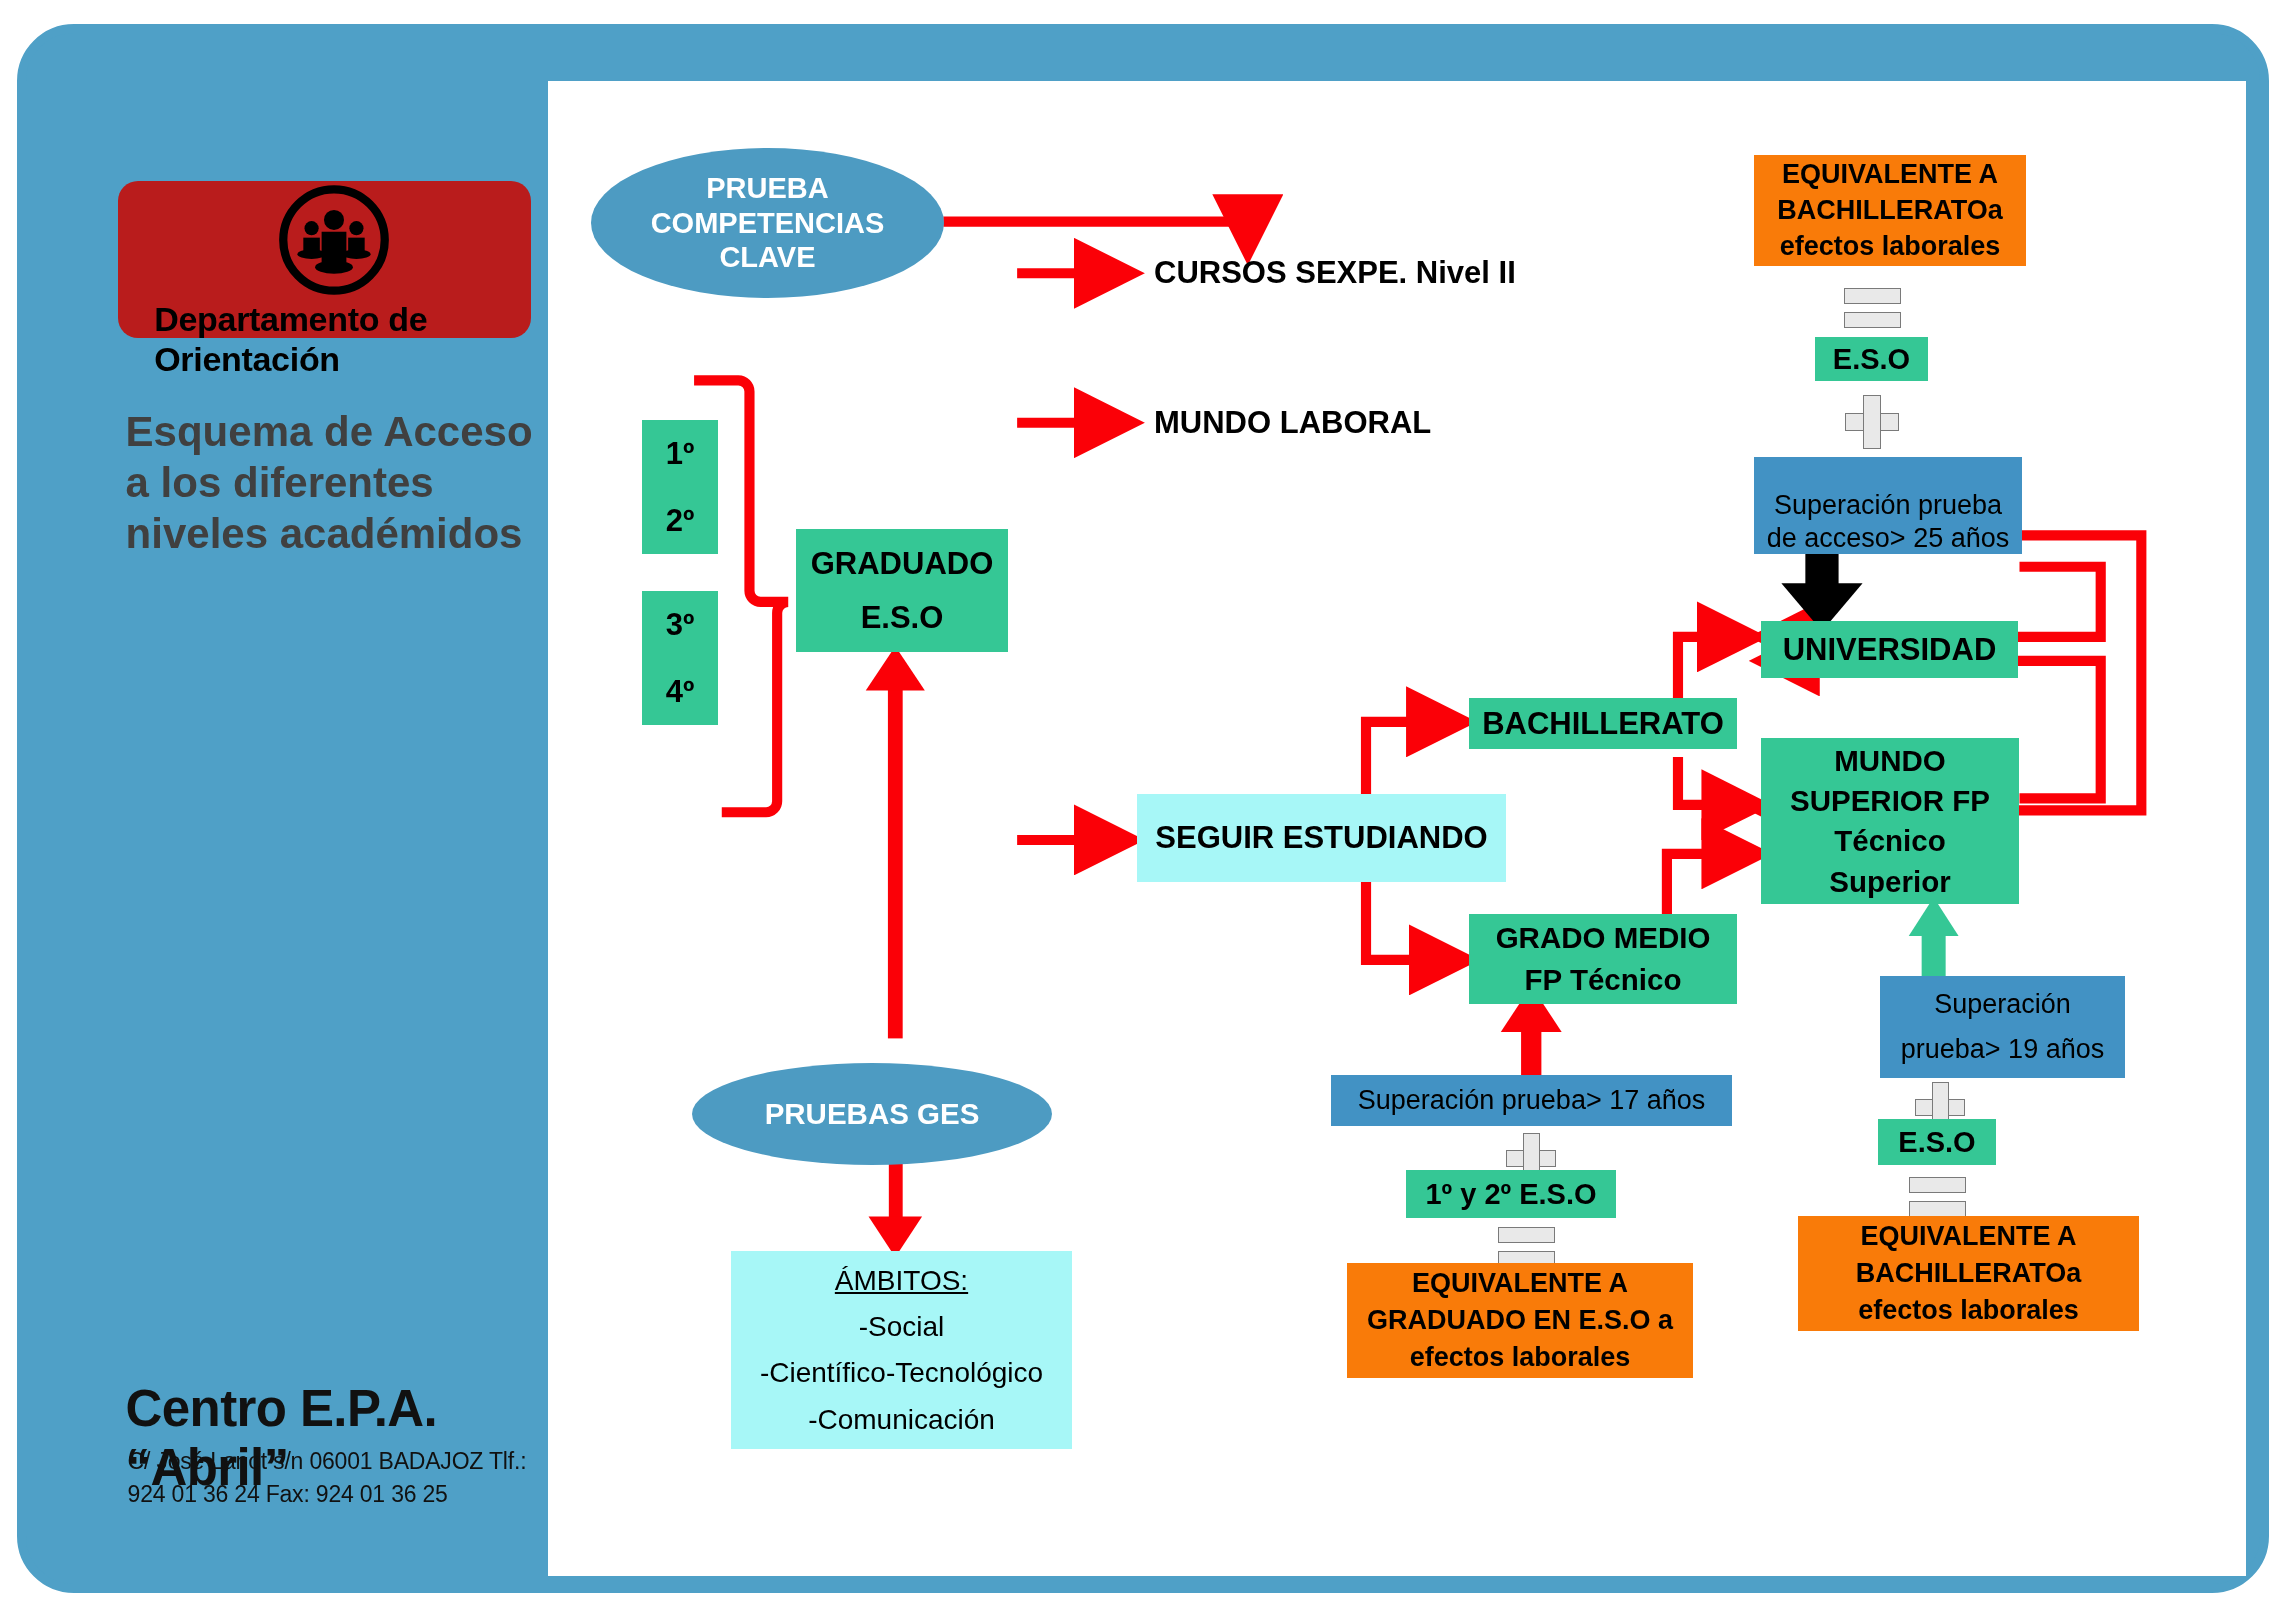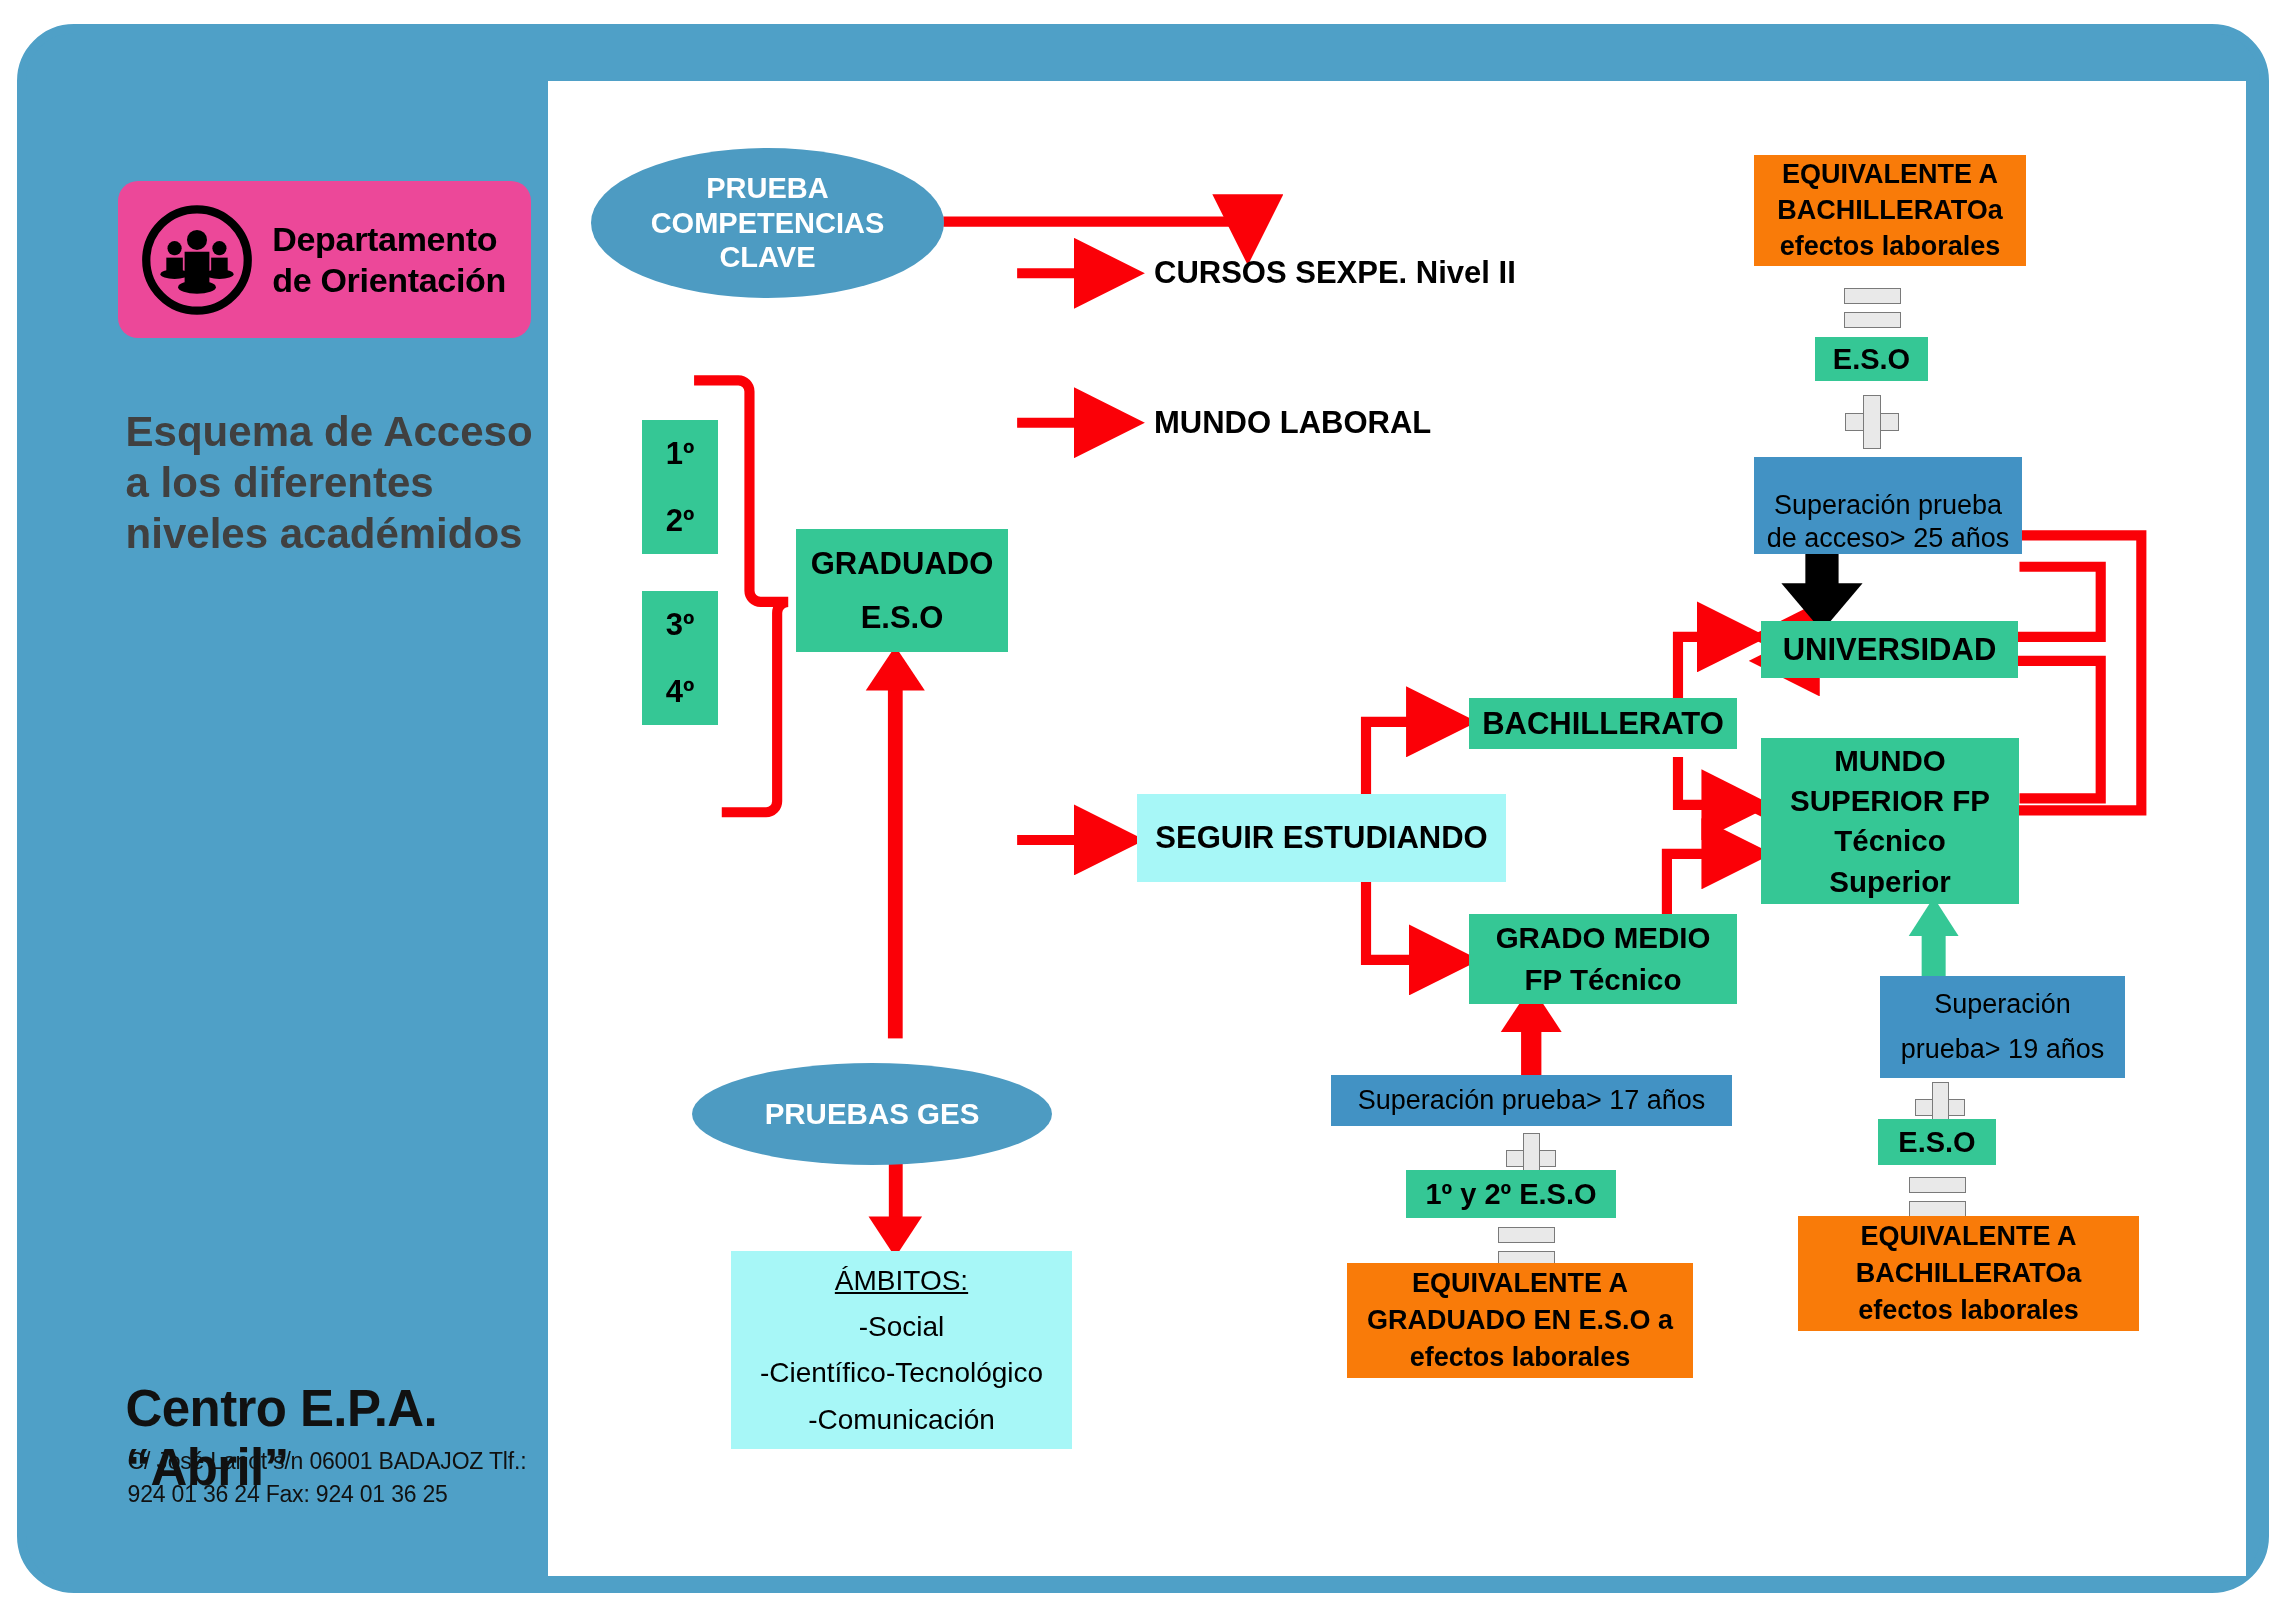--- a/index.html
+++ b/index.html
@@ -10,22 +10,22 @@
   #frame{position:absolute;left:16.6px;top:24px;width:2252px;height:1569px;
          border:9.2px solid #4fa0c7;border-radius:57px;box-sizing:border-box;
          background:#4fa0c7;}
 
   
   #canvas{position:absolute;left:522px;top:48px;width:1698px;height:1495px;
           background:#ffffff;}
 
   
   #logo-card{position:absolute;left:92px;top:148px;width:413px;height:157px;
-             background:#ec4899;border-radius:20px;display:flex;align-items:center;
-             padding-left:20px;box-sizing:border-box;}
+             background:#b91c1c;border-radius:20px;display:flex;align-items:center;
+             padding-left:20px;box-sizing:border-box;flex-direction:column;}
   #logo-mark{width:118px;height:118px;flex:0 0 118px;}
   #logo-text{margin-left:16.6px;font-size:34px;font-weight:bold;color:#000;
              line-height:1.18;letter-spacing:-0.3px;}
 
   #side-title{position:absolute;left:100px;top:373px;width:425px;
               font-size:42px;font-weight:bold;color:#404040;line-height:1.22;}
 
   #school-name{position:absolute;left:100px;top:1346px;width:434px;
                font-size:51px;font-weight:bold;color:#111;letter-spacing:-0.6px;}
   #addr{position:absolute;left:102px;top:1412px;width:434px;

